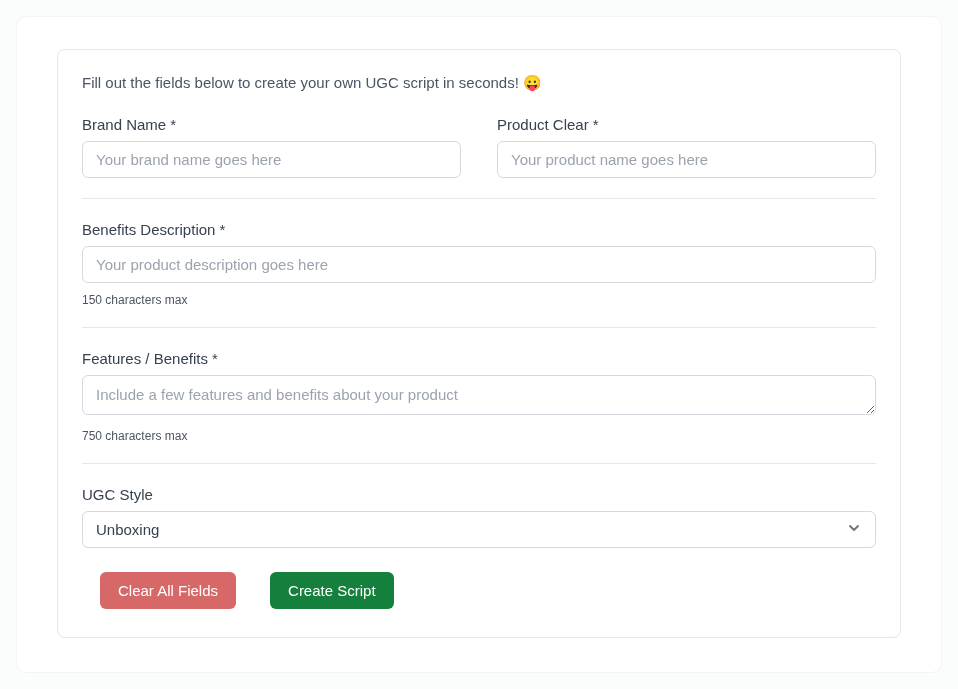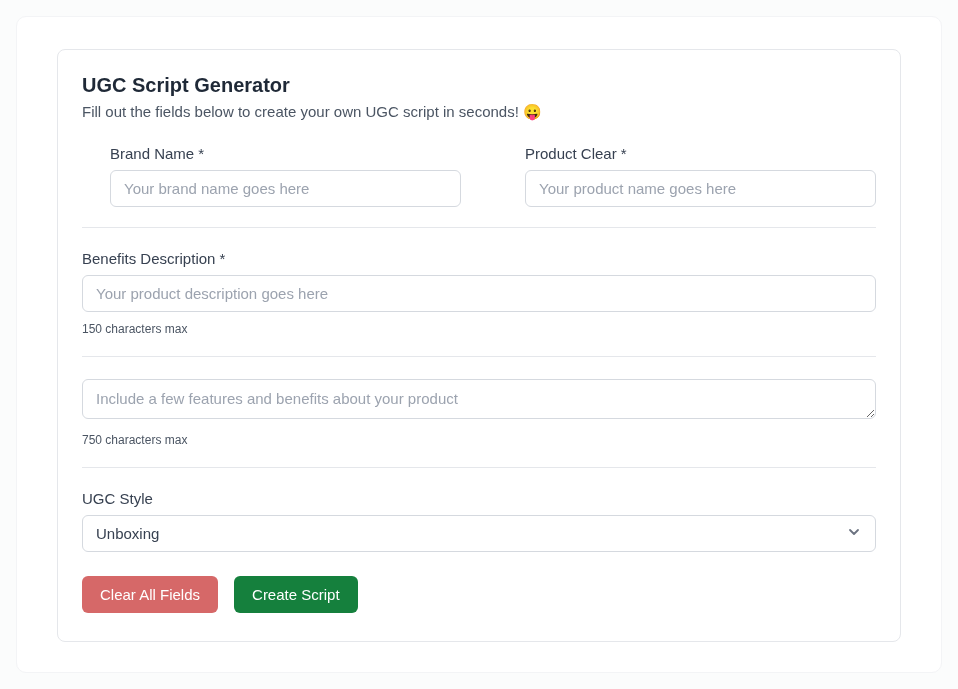--- a/index.html
+++ b/index.html
@@ -32,21 +32,21 @@
   }
   .subtitle {
     font-size: 15px;
     color: #4b5563;
     margin-bottom: 24px;
   }
   .row {
     display: flex;
     gap: 36px;
   }
-  .col { flex: 1; margin-left: 28px; }
+  .col { flex: 1; }
   .field-label {
     font-size: 15px;
     color: #374151;
     margin-bottom: 8px;
     display: block;
   }
   .text-input, .select-input, .textarea-input {
     width: 100%;
     border: 1px solid #d5d9df;
     border-radius: 6px;
@@ -98,31 +98,31 @@
     margin-top: 24px;
   }
   .btn {
     border: none;
     border-radius: 6px;
     padding: 10px 18px;
     font-size: 15px;
     color: #ffffff;
     cursor: pointer;
     font-family: inherit;
+    margin-left: 18px;
   }
   .btn-clear { background: #d66868; }
   .btn-create { background: #15803d; }
 </style>
 </head>
 <body>
 
 <div class="outer-card">
   <div class="inner-card">
 
-    <h1 class="title">UGC Script Generator</h1>
     <p class="subtitle">Fill out the fields below to create your own UGC script in seconds! 😛</p>
 
     <div class="row">
       <div class="col">
         <label class="field-label">Brand Name *</label>
         <input type="text" class="text-input" placeholder="Your brand name goes here" style="">
       </div>
       <div class="col">
         <label class="field-label">Product Clear *</label>
         <input type="text" class="text-input" placeholder="Your product name goes here" style="">
@@ -133,20 +133,21 @@
 
     <div>
       <label class="field-label">Benefits Description *</label>
       <input type="text" class="text-input" placeholder="Your product description goes here" style="">
       <div class="helper-text">150 characters max</div>
     </div>
 
     <hr class="divider">
 
     <div>
+      <label class="field-label">Features / Benefits *</label>
       <textarea class="textarea-input" placeholder="Include a few features and benefits about your product" style=""></textarea>
       <div class="helper-text">750  characters max</div>
     </div>
 
     <hr class="divider">
 
     <div>
       <label class="field-label">UGC Style</label>
       <div class="select-wrap">
         <select class="select-input">

